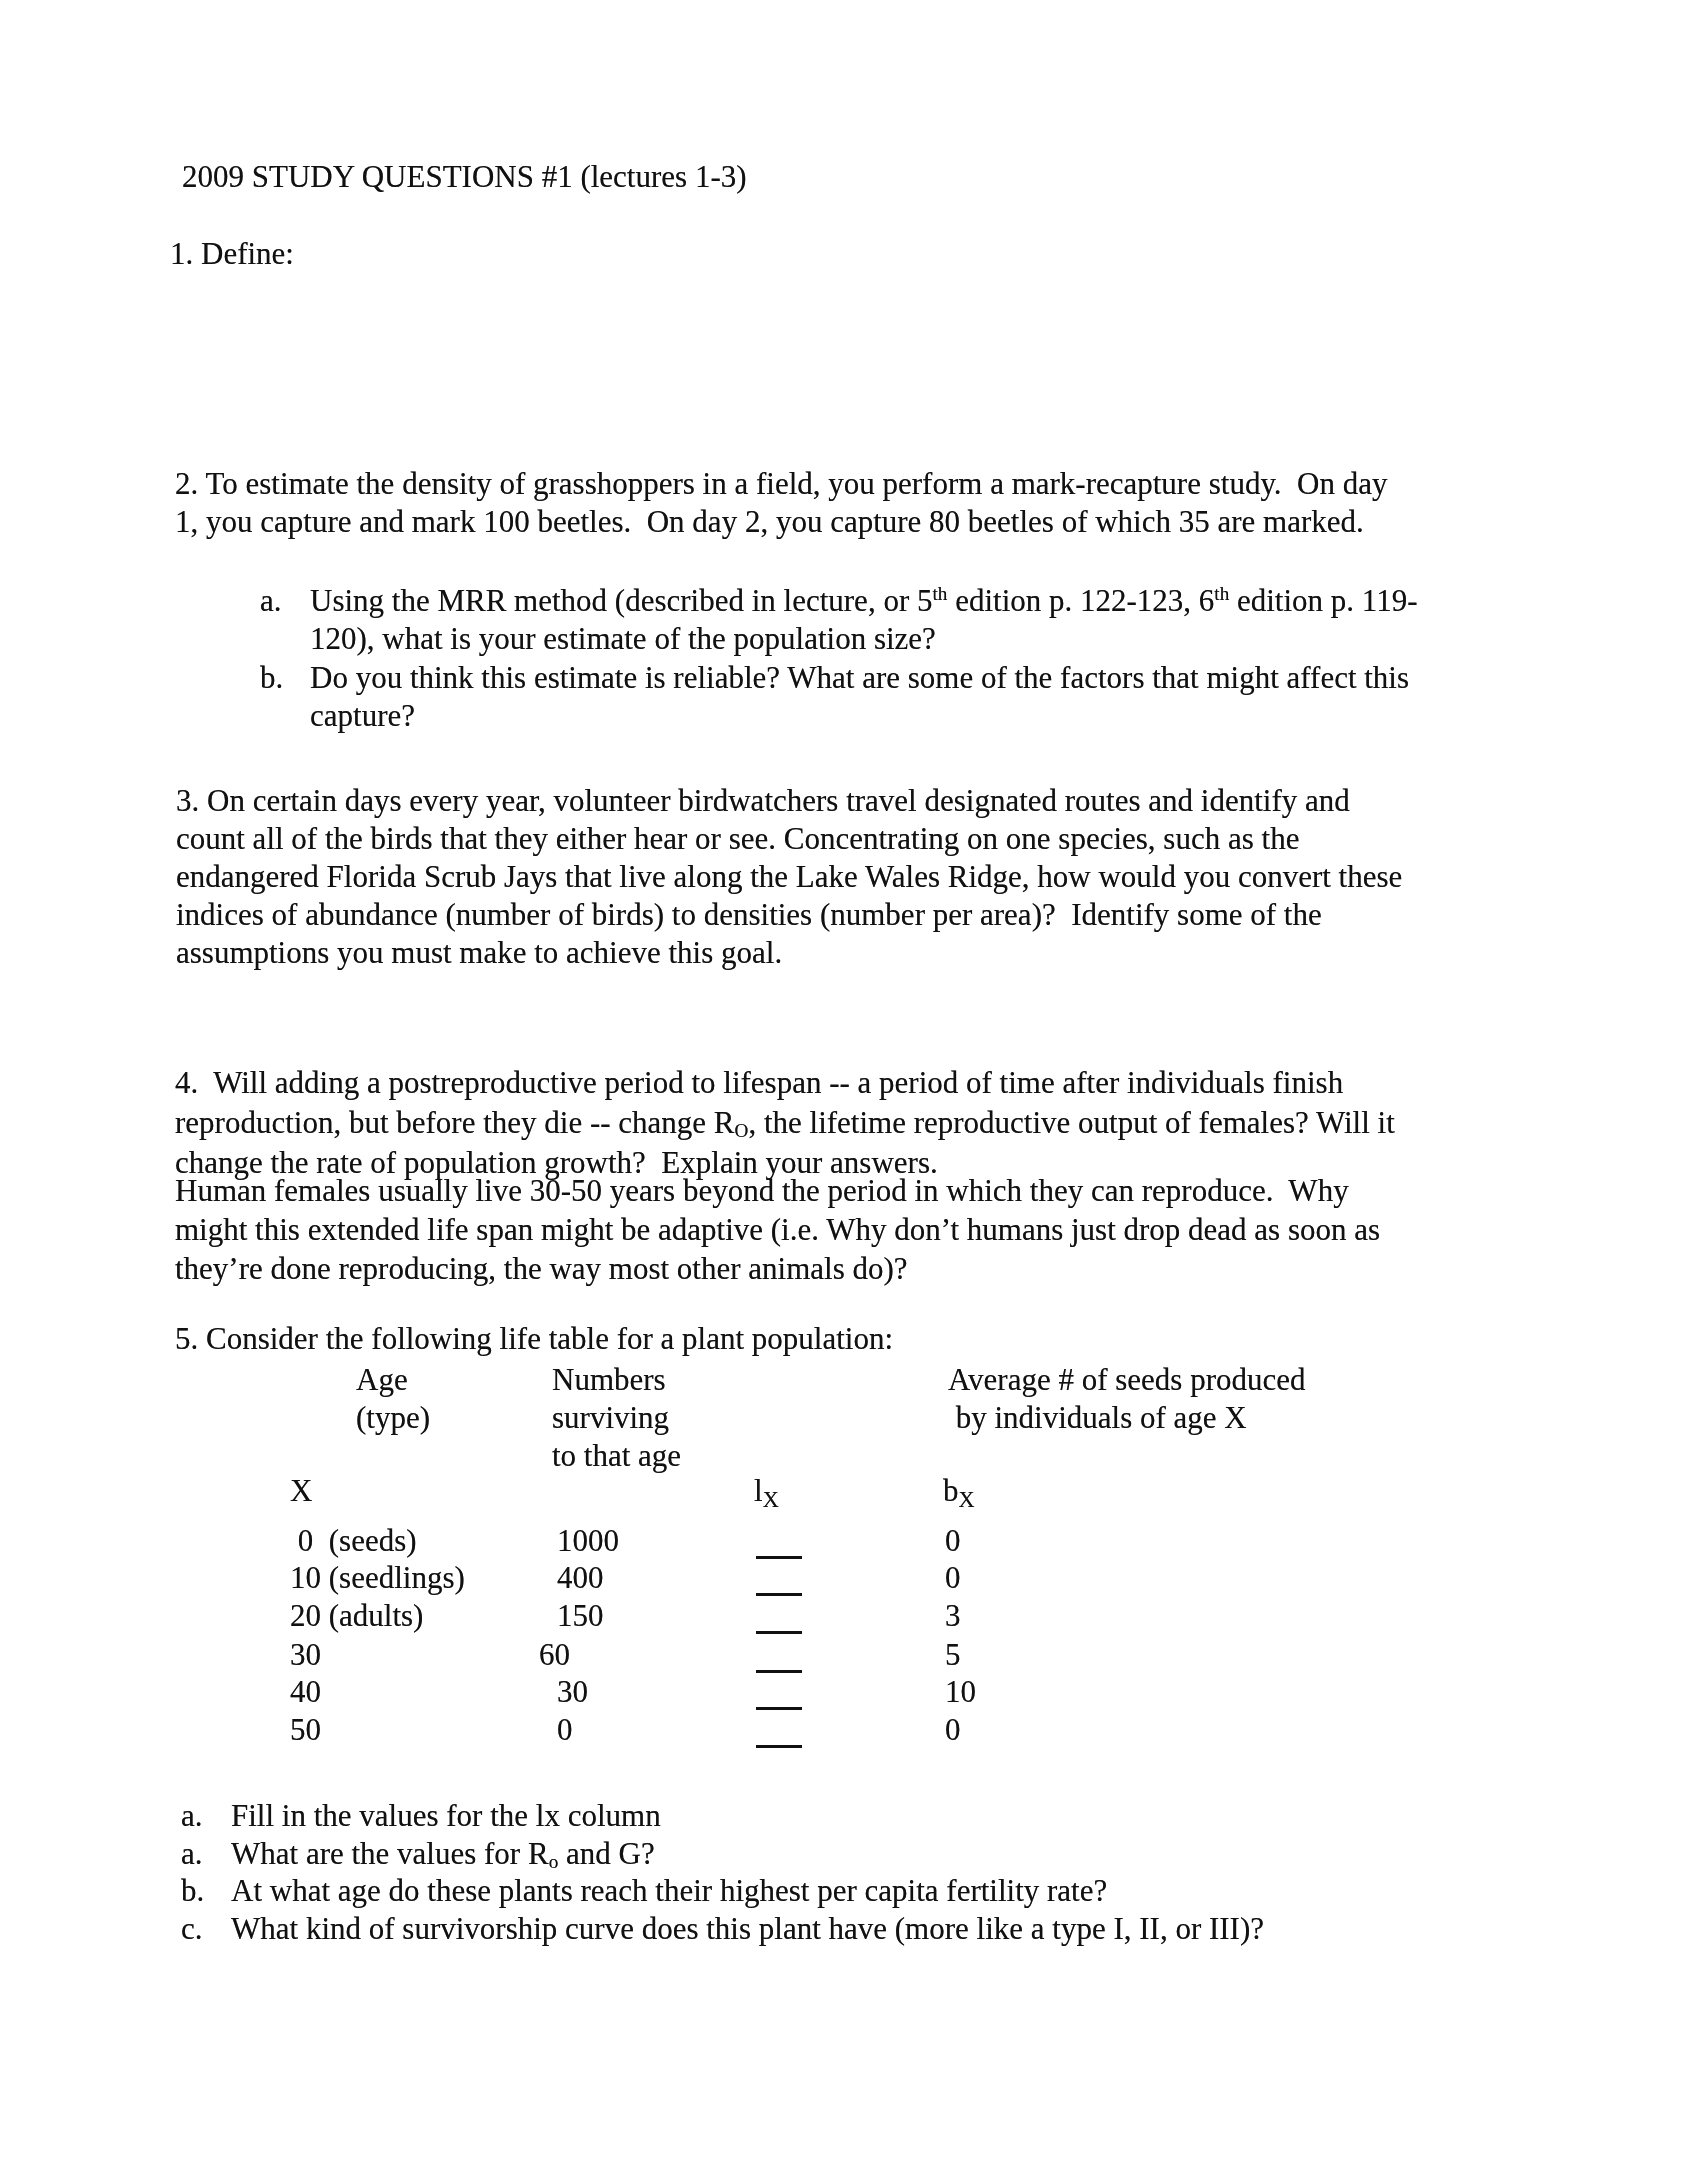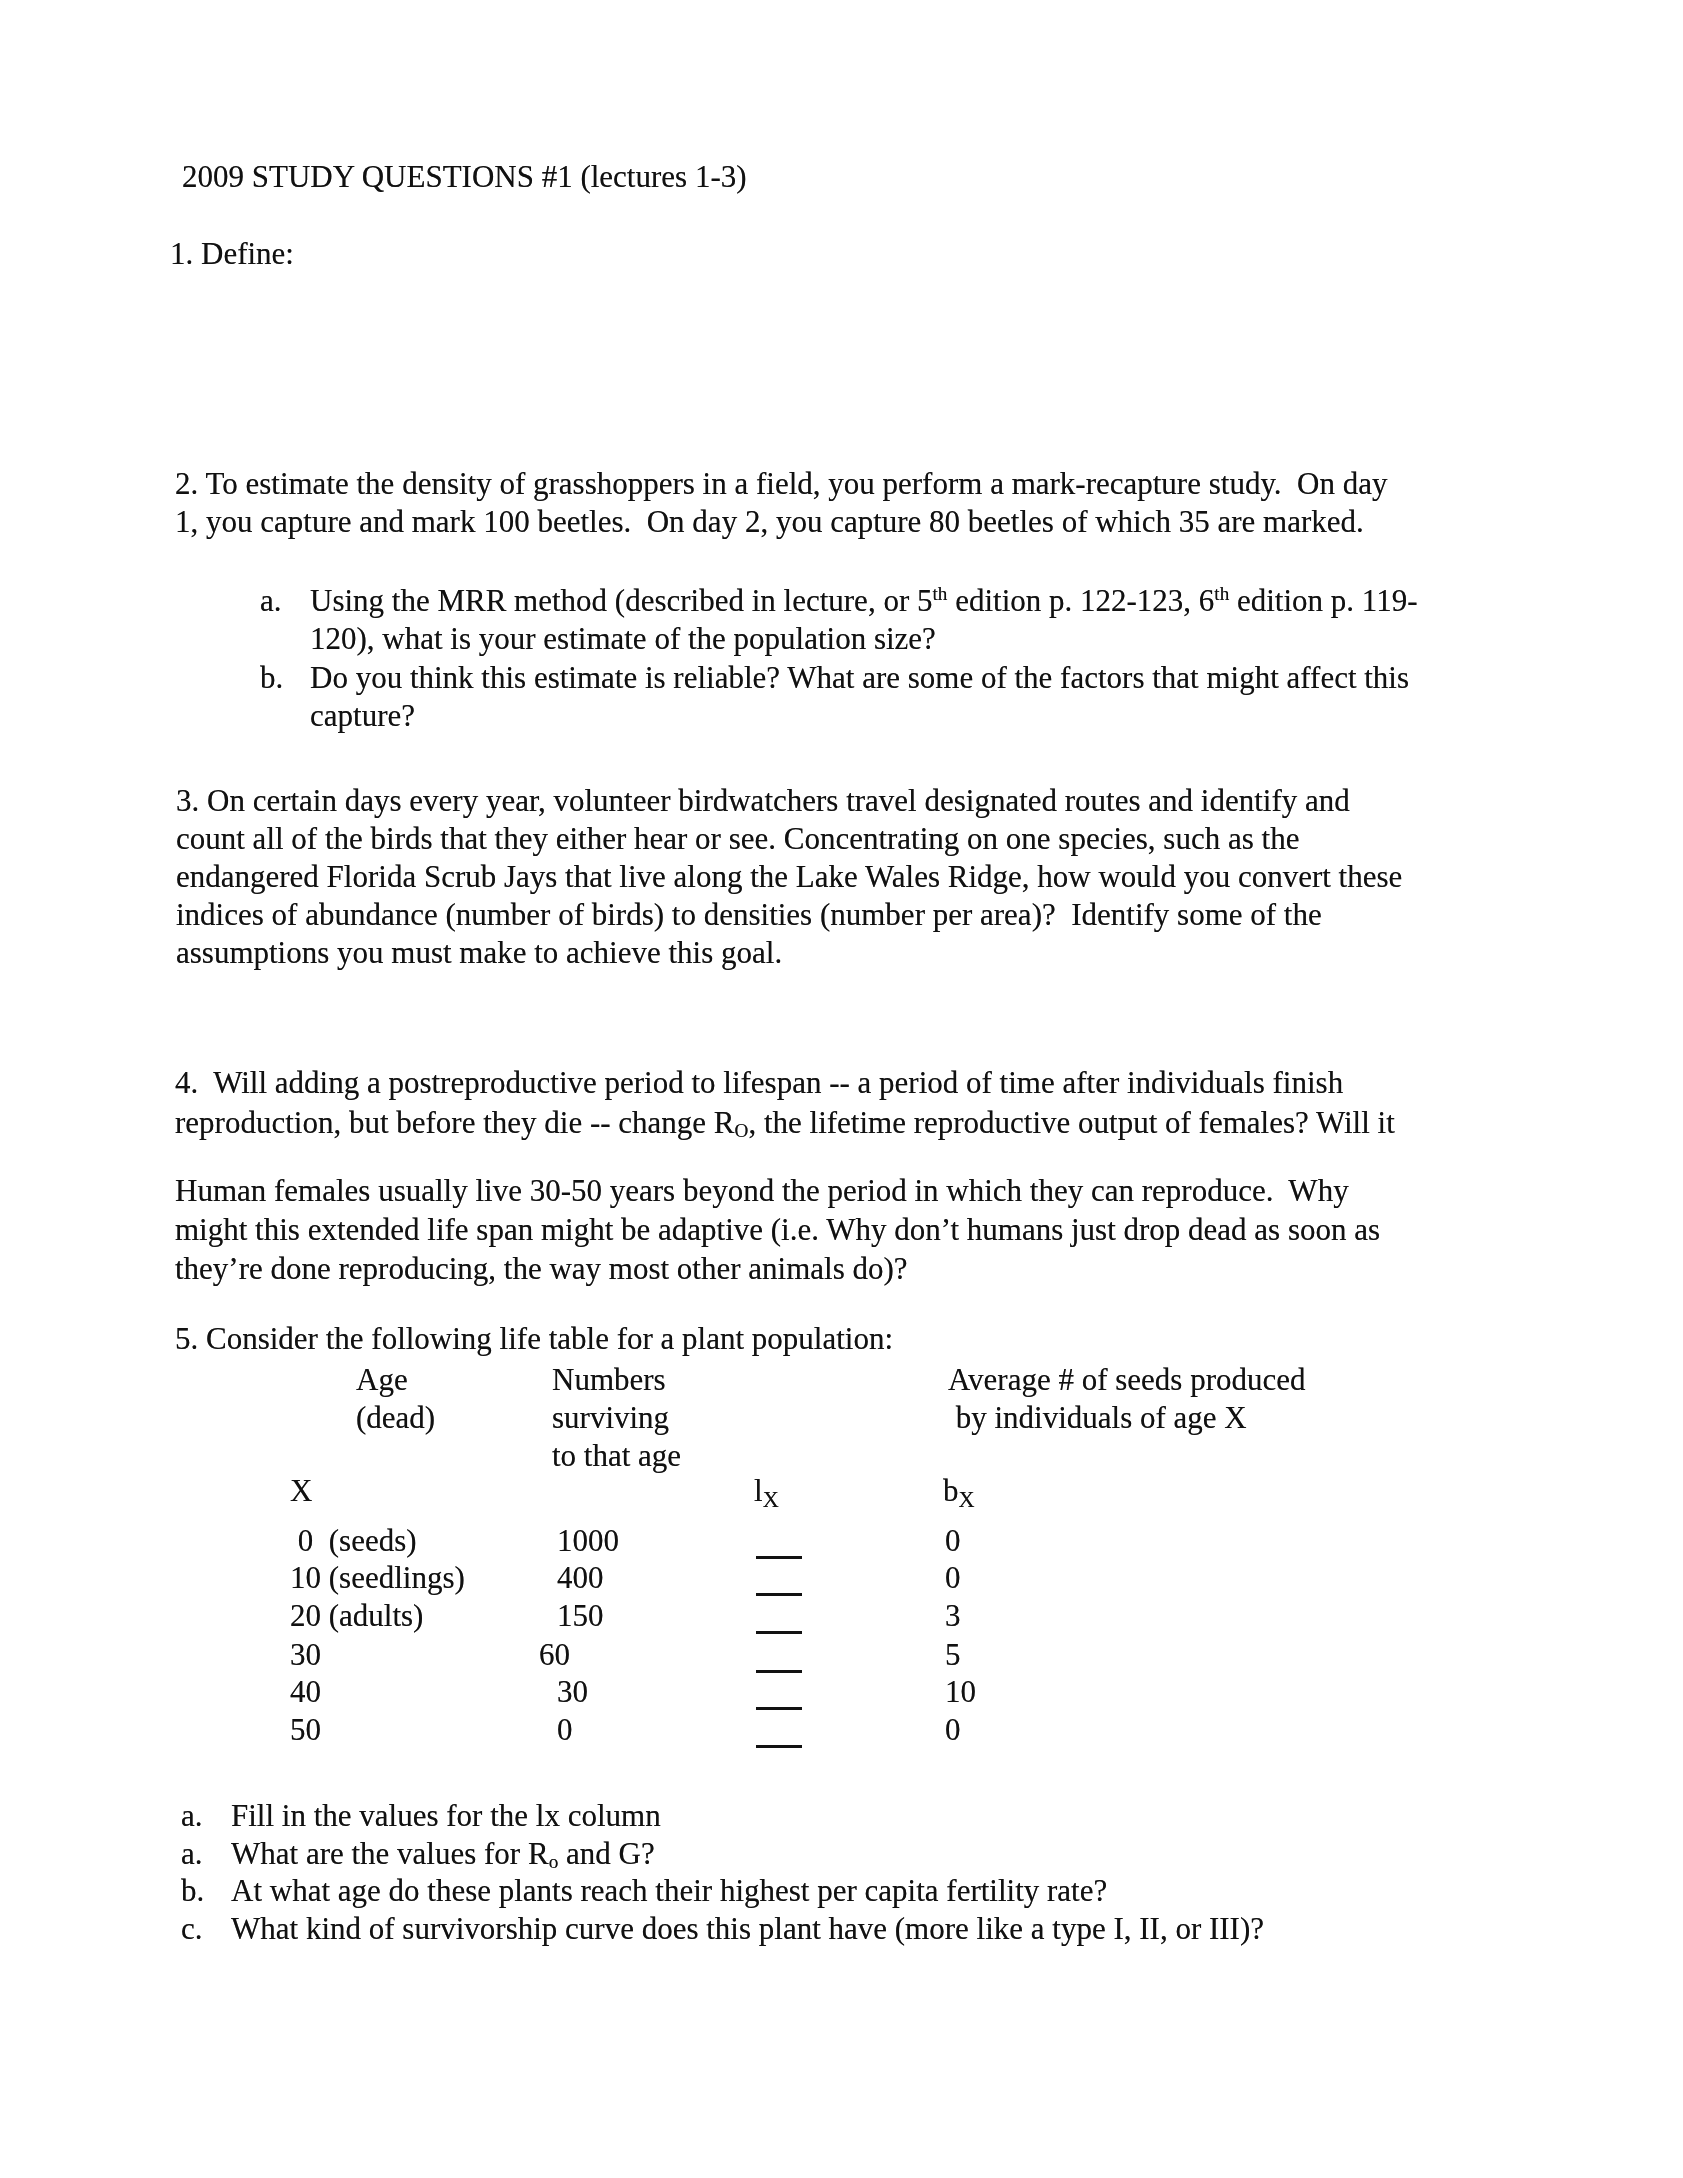--- a/index.html
+++ b/index.html
@@ -60,34 +60,35 @@
     <span class="line">3. On certain days every year, volunteer birdwatchers travel designated routes and identify and</span>
     <span class="line">count all of the birds that they either hear or see. Concentrating on one species, such as the</span>
     <span class="line">endangered Florida Scrub Jays that live along the Lake Wales Ridge, how would you convert these</span>
     <span class="line">indices of abundance (number of birds) to densities (number per area)?  Identify some of the</span>
     <span class="line">assumptions you must make to achieve this goal.</span>
   </div>
 
   <div class="block lh40" style="left:175px;top:1063px">
     <span class="line">4.  Will adding a postreproductive period to lifespan -- a period of time after individuals finish</span>
     <span class="line"><span>reproduction, but before they die -- change R</span><sub>O</sub><span>, the lifetime reproductive output of females? Will it</span></span>
+    <span class="line">change the rate of population growth?  Explain your answers.</span>
   </div>
 
   <div class="block lh39" style="left:175px;top:1171px">
     <span class="line">Human females usually live 30-50 years beyond the period in which they can reproduce.  Why</span>
     <span class="line">might this extended life span might be adaptive (i.e. Why don’t humans just drop dead as soon as</span>
     <span class="line">they’re done reproducing, the way most other animals do)?</span>
   </div>
 
   <div class="block" style="left:175px;top:1320px">5. Consider the following life table for a plant population:</div>
 
   <div>
     <div class="block" style="left:356px;top:1361px">
       <span class="line">Age</span>
-      <span class="line">(dead)</span>
+      <span class="line">(type)</span>
     </div>
     <div class="block" style="left:552px;top:1361px">
       <span class="line">Numbers</span>
       <span class="line">surviving</span>
       <span class="line">to that age</span>
     </div>
     <div class="block" style="left:948px;top:1361px">
       <span class="line">Average # of seeds produced</span>
       <span class="line"> by individuals of age X</span>
     </div>

